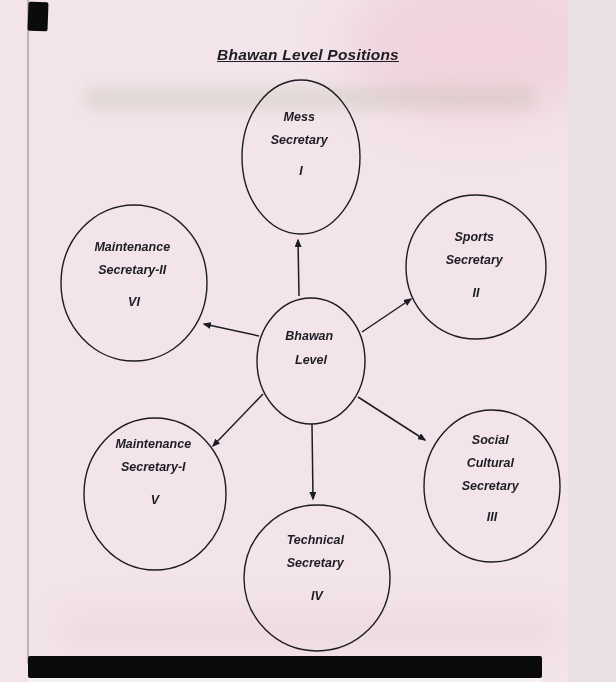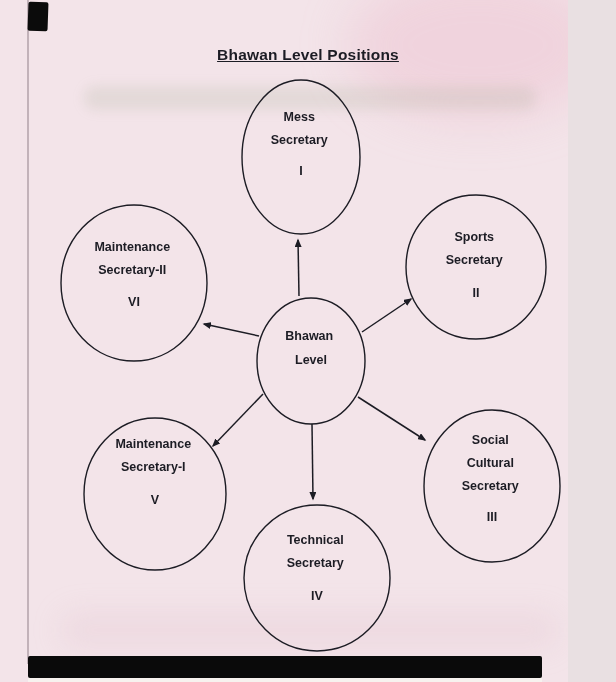--- a/index.html
+++ b/index.html
@@ -3,20 +3,21 @@
 <meta charset="utf-8">
 <style>
   html,body{margin:0;padding:0;background:#e9e0e2;}
   .page{
     position:relative;
     width:568px;height:682px;
     background:var(--paper,#f3e4e9);
     overflow:hidden;
     font-family:"Liberation Sans",sans-serif;
     color:var(--ink,#1c1c24);
+    font-style:italic;
   }
   
   .left-edge-line{
     position:absolute;left:27px;top:0;bottom:18px;width:2px;
     background:rgba(70,50,60,0.28);
   }
   .corner-mark{
     position:absolute;left:28px;top:2px;width:20px;height:29px;
     background:#0b0b0b;border-radius:2px;transform:rotate(2deg);
   }

